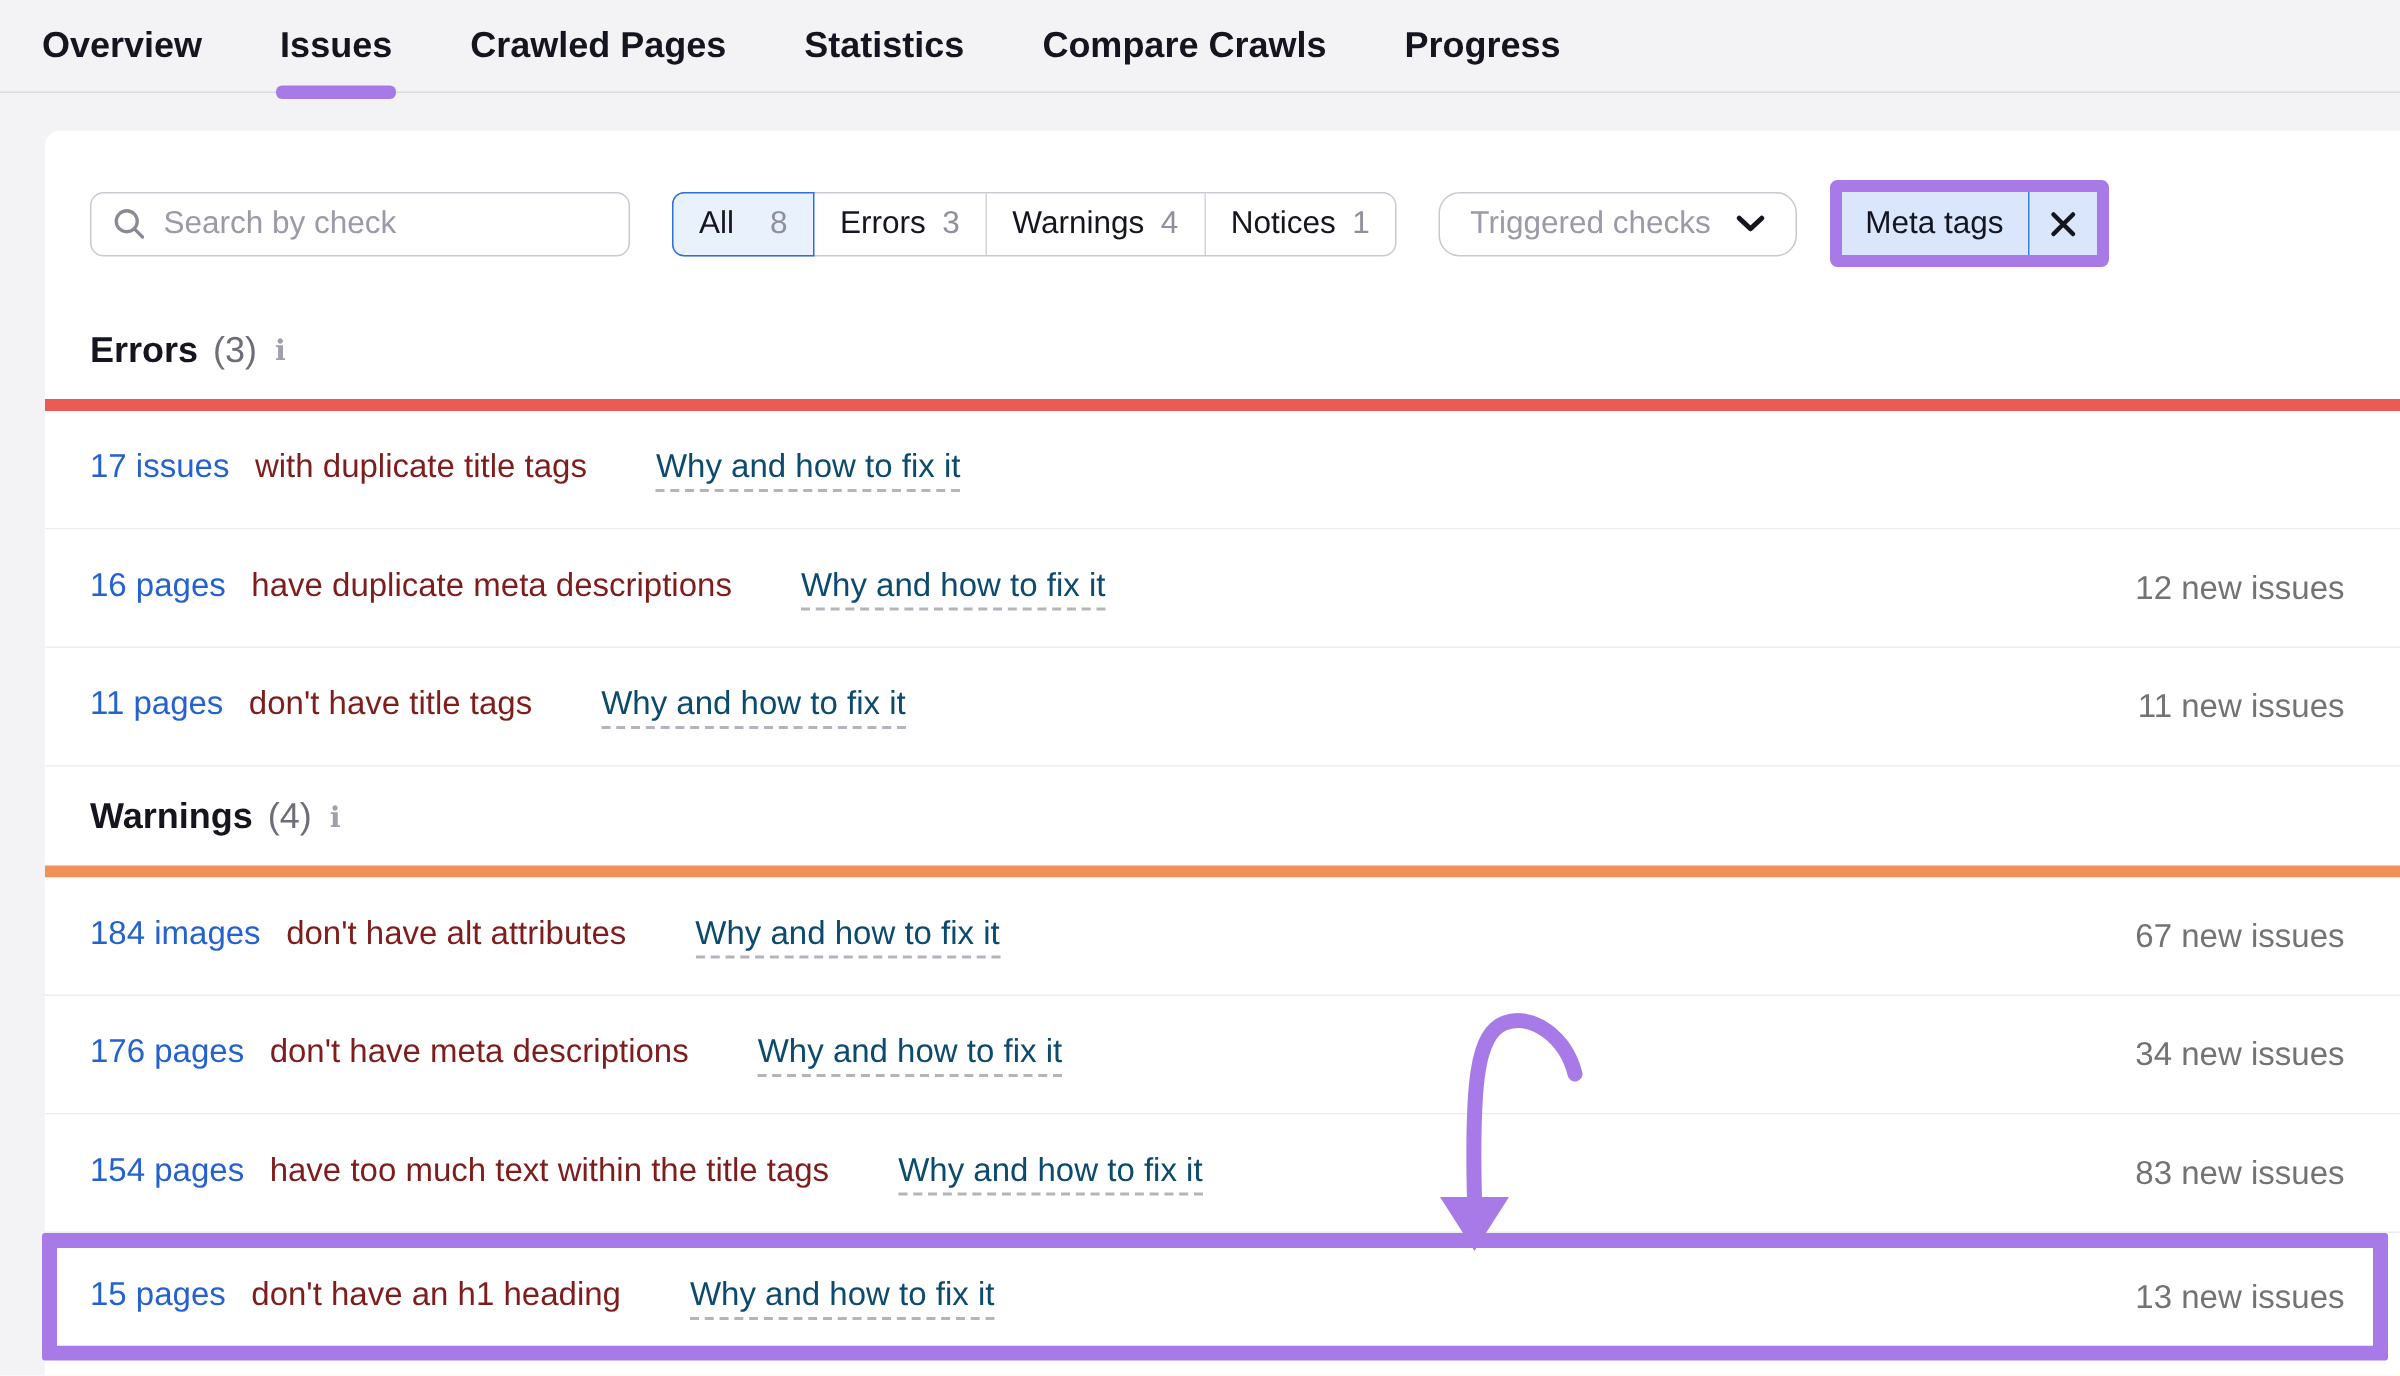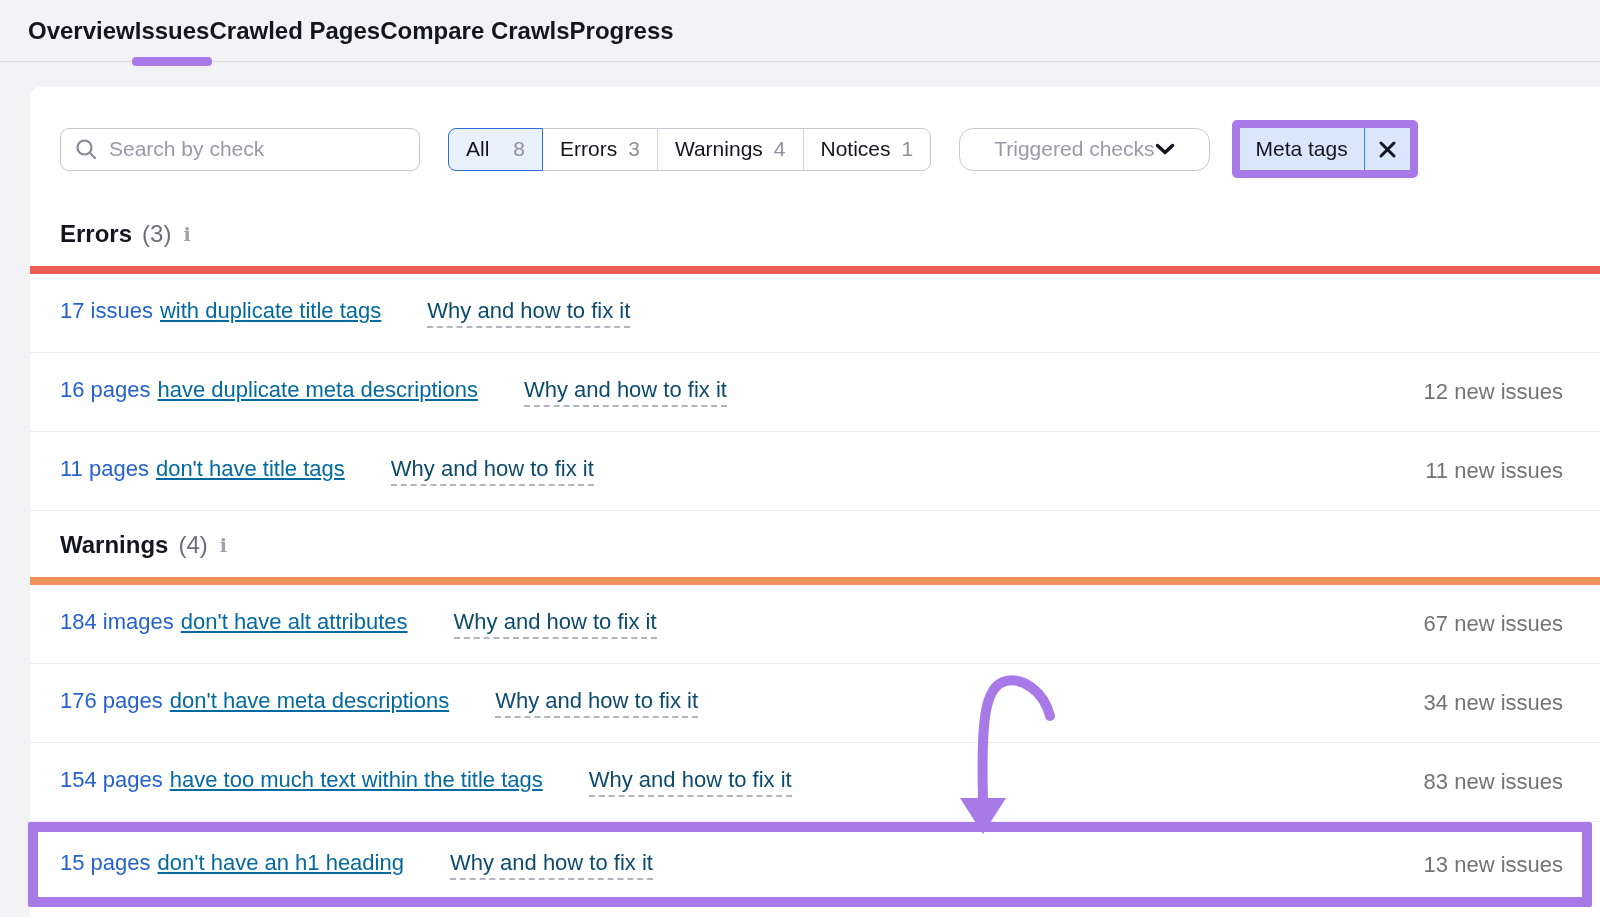--- a/index.html
+++ b/index.html
@@ -9,20 +9,21 @@
     background:#f3f3f6;
     color:#15151f;
     position:relative;
   }
 
   
   .topnav {
     height:62px;
     display:flex;
     align-items:center;
+    gap:52px;
     padding:0 0 0 28px;
     border-bottom:1px solid #d9d9e0;
     background:#f3f3f6;
   }
   .nav-tab {
     position:relative;
     font-size:24px;
     font-weight:700;
     color:#15151f;
     cursor:pointer;
@@ -105,23 +106,24 @@
     background:#e9f1fd;
     border:1px solid #2e6fdb;
     border-radius:8px 0 0 8px;
     margin:-1px 0 -1px -1px;
   }
   .segment.selected + .segment { border-left:none; }
 
   .dropdown {
     display:flex;
     align-items:center;
+    gap:16px;
     margin-left:28px;
     height:43px;
-    padding:0 34px;
+    padding:0 20px;
     border:1px solid #c9c9d1;
     border-radius:14px;
     background:#fff;
     font-size:21px;
     color:#9a9aa8;
     cursor:pointer;
     font-family:"Liberation Sans", sans-serif;
   }
 
   .chip-outer {
@@ -178,21 +180,21 @@
     padding:0 67px 0 30px;
     border-bottom:1px solid #ececf1;
     background:#fff;
   }
   .row-left {
     display:flex;
     align-items:baseline;
     font-size:22px;
   }
   .issue-link { color:#2562d0; text-decoration:none; cursor:pointer; white-space:nowrap; }
-  .issue-text { color:#0369a1; margin-left:7px; white-space:nowrap;text-decoration:underline; }
+  .issue-text { color:#7f1d1d; margin-left:17px; white-space:nowrap; }
   .help-link {
     color:#0c4a6e;
     text-decoration:none;
     border-bottom:2px dashed #b4b4bf;
     margin-left:46px;
     padding-bottom:2px;
     cursor:pointer;
     white-space:nowrap;
   }
   .new-issues { color:#737373; font-size:22px; text-decoration:none; cursor:pointer; white-space:nowrap; }
@@ -225,20 +227,23 @@
 <nav class="topnav" id="topnav">
     <div class="nav-tab">
       <span>Overview</span>
     </div>
     <div class="nav-tab active">
       <span>Issues</span>
       <span class="underline"></span>
     </div>
     <div class="nav-tab">
       <span>Crawled Pages</span>
+    </div>
+    <div class="nav-tab">
+      <span>Statistics</span>
     </div>
     <div class="nav-tab">
       <span>Compare Crawls</span>
     </div>
     <div class="nav-tab">
       <span>Progress</span>
     </div>
   </nav>
 
 <main class="card">

